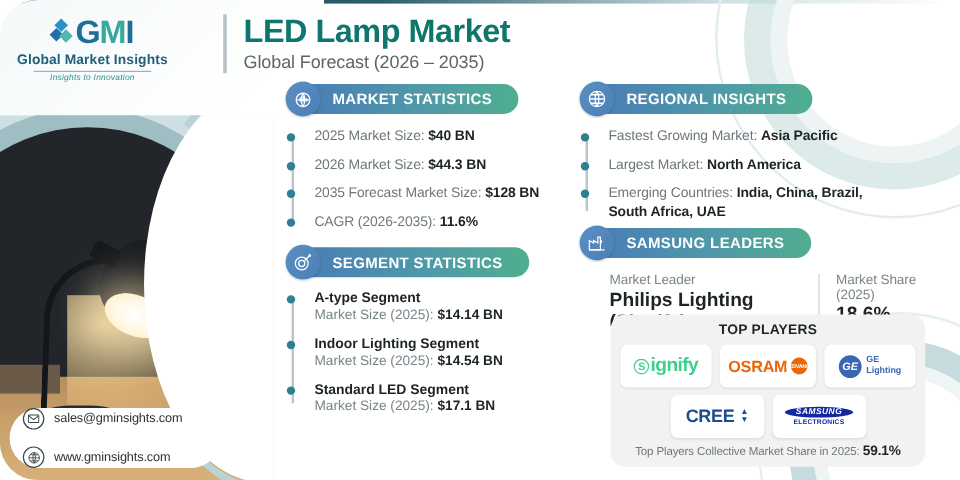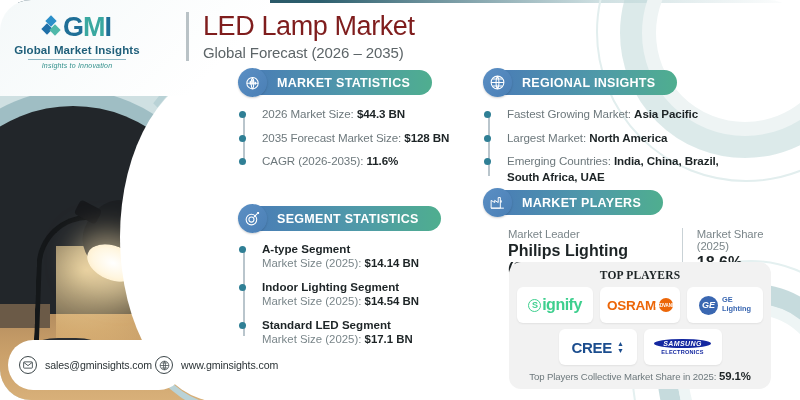--- a/index.html
+++ b/index.html
@@ -128,21 +128,21 @@
   .gmi-diamonds i:nth-child(2){ left:0px; top:8px; background:#1f6fa8; }
   .gmi-diamonds i:nth-child(3){ left:8px; top:9px; background:#4fb8a9; }
   .gmi-text { font-size:27px; font-weight:700; color:#3aa8a0; letter-spacing:-1px; line-height:1; }
   .gmi-text .g { color:#1f6f97; }
   .gmi-text .i { color:#1f6f97; }
   .logo-name { font-size:11.5px; font-weight:700; color:#1f5f7a; letter-spacing:.1px; margin-top:3px; }
   .logo-rule { height:1px; background:#8fb7c4; margin:3px 14px 2px; }
   .logo-tag { font-size:7px; color:#2f8f8a; font-style:italic; letter-spacing:.2px; }
 
   .title-block { position:absolute; left:186px; top:12px; padding-left:14px; border-left:3px solid #b9c2c6; }
-  .title { font-size:27px; font-weight:400; color:#7f1d1d; letter-spacing:-.4px; line-height:1.08; }
+  .title { font-size:27px; font-weight:700; color:#0f766e; letter-spacing:-.4px; line-height:1.08; }
   .subtitle { font-size:15px; color:#5d6568; margin-top:3px; letter-spacing:-.1px; }
 
   
   .pill-row { display:flex; align-items:center; }
   .pill-icon {
     width:29px; height:29px; border-radius:50%;
     background:linear-gradient(135deg,#5b8fc4,#4a7fb5);
     display:flex; align-items:center; justify-content:center;
     position:relative; z-index:2; flex:none;
     box-shadow:0 1px 2px rgba(0,0,0,.18);
@@ -186,21 +186,21 @@
   .leader-col { padding-right:14px; }
   .leader-col.second { border-left:1.5px solid #c9d2d6; padding-left:14px; padding-right:0; }
   .leader-cap { font-size:11.3px; color:#7b868a; letter-spacing:-.1px; }
   .leader-val { font-size:16px; font-weight:700; color:#1d2426; margin-top:2px; }
 
   
   .players-card {
     position:absolute; left:509px; top:262px; width:262px; height:127px;
     background:#f2f2f2; border-radius:12px; padding:7px 8px 6px;
   }
-  .players-title { text-align:center; font-size:11.5px; font-weight:700; color:#1d2426; letter-spacing:.2px;font-family:Liberation Serif, serif; }
+  .players-title { text-align:center; font-size:11.5px; font-weight:700; color:#1d2426; letter-spacing:.2px; }
   .players-row { display:flex; justify-content:center; gap:7px; margin-top:6px; }
   .logo-box {
     background:#fff; border-radius:6px; height:36px; display:flex;
     align-items:center; justify-content:center; padding:0 7px;
     box-shadow:0 1px 2px rgba(0,0,0,.07);
   }
   .logo-box.w1 { width:80px; }
   .logo-box.w2 { width:80px; }
   .logo-box.w3 { width:80px; }
   .logo-box.w4 { width:78px; }
@@ -228,21 +228,21 @@
     background:#1428a0; color:#fff; border-radius:50%;
     padding:1px 9px; font-size:7px; font-weight:700; font-style:italic; letter-spacing:.4px;
   }
   .samsung-sub { color:#1428a0; font-size:5.6px; font-weight:700; letter-spacing:.2px; margin-top:1px; }
   .players-foot { text-align:center; font-size:9.6px; color:#6d787c; margin-top:5px; letter-spacing:-.1px; }
   .players-foot b { color:#1d2426; font-size:11.4px; font-weight:700; }
 
   
   .contact {
     position:absolute; left:8px; bottom:10px; width:176px; height:50px;
-    background:#fff; border-radius:25px; display:flex; 
+    background:#fff; border-radius:25px; display:flex; flex-direction:column;
     justify-content:space-between; gap:3px; padding-left:11px; z-index:6;
   }
   .contact-row { display:flex; align-items:center; gap:8px; }
   .contact-ic {
     width:18px; height:18px; border-radius:50%; border:1.3px solid #3c4649;
     display:flex; align-items:center; justify-content:center; flex:none;
   }
   .contact-tx { font-size:10.6px; color:#2b3336; letter-spacing:-.1px; }
 </style>
 </head>
@@ -305,20 +305,23 @@
           <rect x="8" y="10" width="2" height="5" fill="#fff" stroke="none"></rect>
           <rect x="11.5" y="8" width="2" height="7" fill="#fff" stroke="none"></rect>
           <rect x="15" y="11" width="2" height="4" fill="#fff" stroke="none"></rect>
         </svg>
       </div>
       <div class="pill-label">MARKET STATISTICS</div>
     </div>
     <div class="stat-list">
       <div class="stat-line"></div>
       <div class="stat-item">
+          <span class="pad"><span>2025 Market Size:</span> <b>$40 BN</b></span>
+        </div>
+      <div class="stat-item">
           <span class="pad"><span>2026 Market Size:</span> <b>$44.3 BN</b></span>
         </div>
       <div class="stat-item">
           <span class="pad"><span>2035 Forecast Market Size:</span> <b>$128 BN</b></span>
         </div>
       <div class="stat-item">
           <span class="pad"><span>CAGR (2026-2035):</span> <b>11.6%</b></span>
         </div>
     </div>
   </div>
@@ -377,21 +380,21 @@
 
   <div class="stat-block" style="left:483px; top:188px; width:300px;">
     <div class="pill-row">
       <div class="pill-icon">
         <svg width="17" height="17" viewBox="0 0 24 24" fill="none" stroke="#ffffff" stroke-width="1.4">
           <path d="M3 20V9l5 3V9l5 3V5h3v15z"></path>
             <path d="M3 20h18"></path>
           <rect x="16" y="9" width="2" height="3" fill="#fff" stroke="none"></rect>
         </svg>
       </div>
-      <div class="pill-label">MARKET PLAYERS</div>
+      <div class="pill-label">SAMSUNG LEADERS</div>
     </div>
     <div class="leader-grid">
       <div class="leader-col">
         <div class="leader-cap">Market Leader</div>
         <div class="leader-val">Philips Lighting (Signify)</div>
       </div>
       <div class="leader-col second">
         <div class="leader-cap">Market Share (2025)</div>
         <div class="leader-val">18.6%</div>
       </div>

